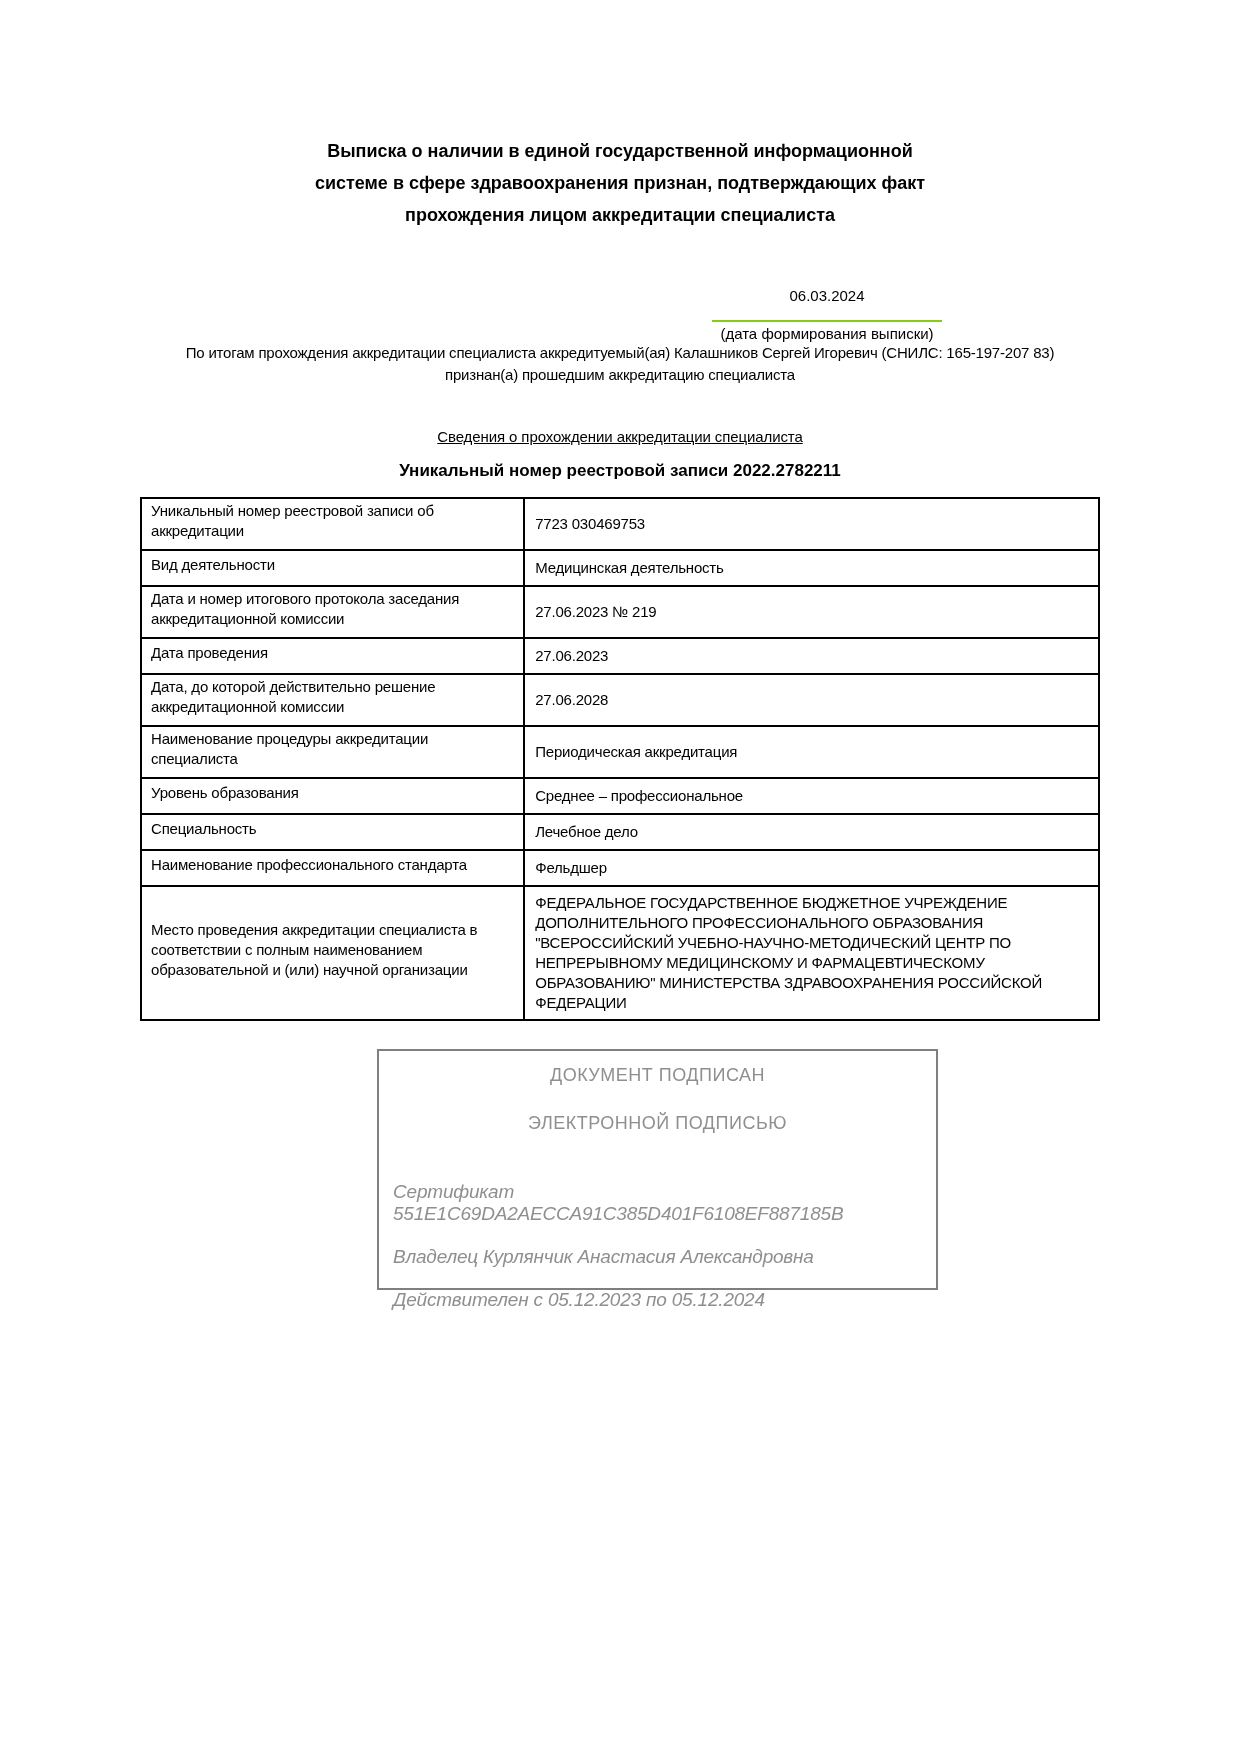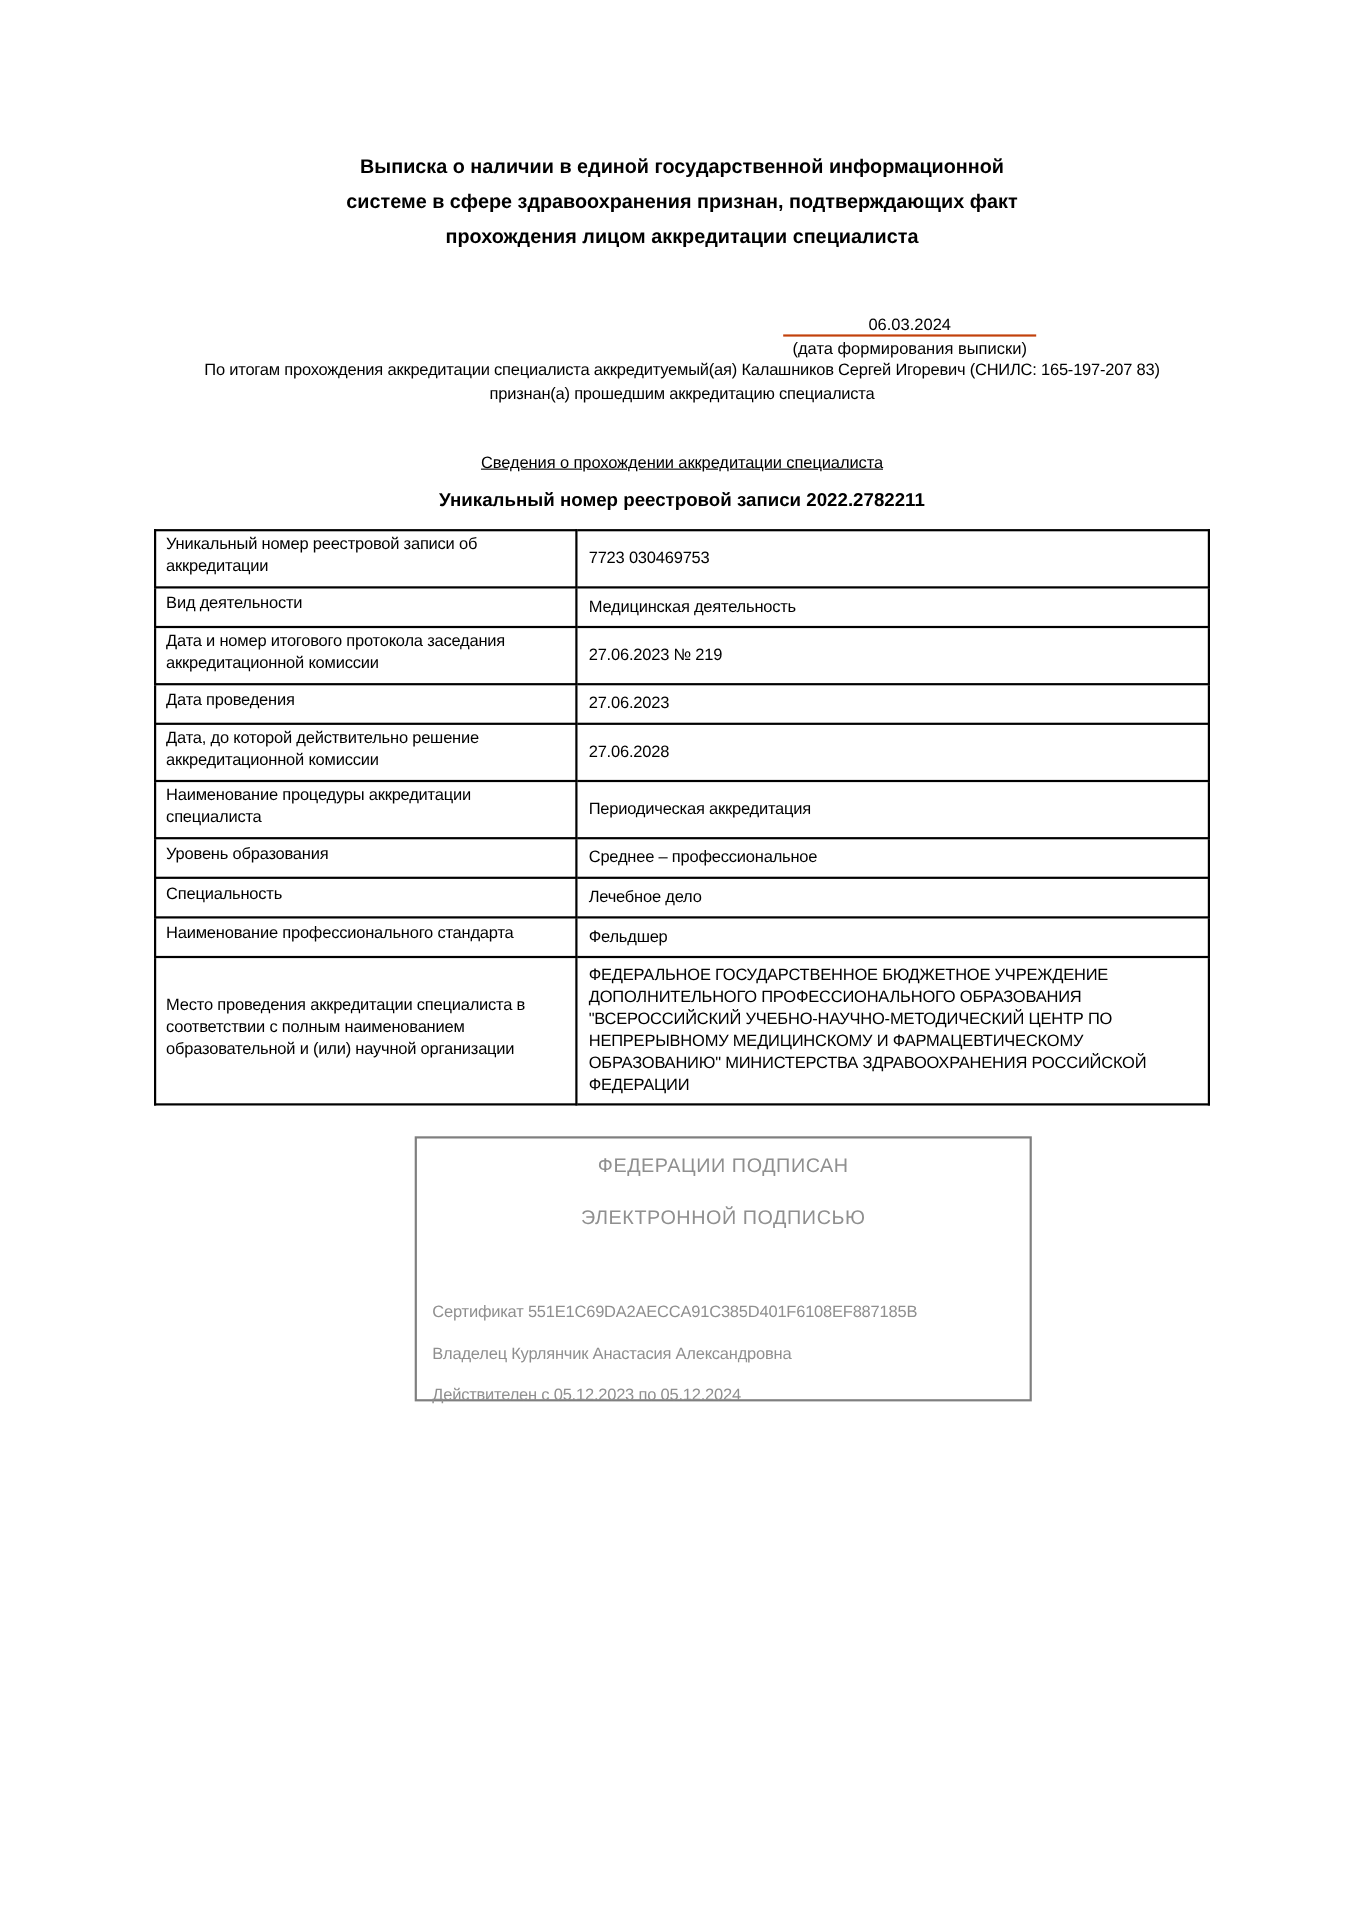--- a/index.html
+++ b/index.html
@@ -30,22 +30,22 @@
     line-height: 32px;
   }
   .date-block {
     width: 230px;
     margin: 56px 158px 0 auto;
     text-align: center;
     font-size: 15px;
   }
   .date-value {
     display: block;
-    padding-bottom: 0;
-    border-bottom: 2px solid #c2410c;
+    padding-bottom: 16px;
+    border-bottom: 2px solid #84cc16;
   }
   .date-caption {
     display: block;
     padding-top: 3px;
     font-size: 15px;
   }
   .intro {
     text-align: center;
     font-size: 15px;
     line-height: 22px;
@@ -96,23 +96,24 @@
     color: #8f8f8f;
     padding: 14px 14px 0 14px;
   }
   .stamp-line {
     text-align: center;
     font-size: 18px;
     letter-spacing: 0.5px;
   }
   .stamp-line.second { margin-top: 27px; }
   .stamp-details {
-    margin-top: 66px;
-    font-size: 15px;
+    margin-top: 47px;
+    font-size: 19px;
     letter-spacing: -0.2px;
+    font-style: italic;
   }
   .stamp-details div { margin-bottom: 21px; }
 </style>
 </head>
 <body>
 
 <div class="page">
   <div class="content">
 
     <div class="doc-title">
@@ -174,21 +175,21 @@
           <td class="cell-value">Фельдшер</td>
         </tr>
         <tr class="xtall">
           <td class="cell-label">Место проведения аккредитации специалиста в соответствии с полным наименованием образовательной и (или) научной организации</td>
           <td class="cell-value">ФЕДЕРАЛЬНОЕ ГОСУДАРСТВЕННОЕ БЮДЖЕТНОЕ УЧРЕЖДЕНИЕ ДОПОЛНИТЕЛЬНОГО ПРОФЕССИОНАЛЬНОГО ОБРАЗОВАНИЯ "ВСЕРОССИЙСКИЙ УЧЕБНО-НАУЧНО-МЕТОДИЧЕСКИЙ ЦЕНТР ПО НЕПРЕРЫВНОМУ МЕДИЦИНСКОМУ И ФАРМАЦЕВТИЧЕСКОМУ ОБРАЗОВАНИЮ" МИНИСТЕРСТВА ЗДРАВООХРАНЕНИЯ РОССИЙСКОЙ ФЕДЕРАЦИИ</td>
         </tr>
       </tbody>
     </table>
 
     <div class="stamp">
-      <div class="stamp-line">ФЕДЕРАЦИИ ПОДПИСАН</div>
+      <div class="stamp-line">ДОКУМЕНТ ПОДПИСАН</div>
       <div class="stamp-line second">ЭЛЕКТРОННОЙ ПОДПИСЬЮ</div>
       <div class="stamp-details">
         <div>Сертификат 551E1C69DA2AECCA91C385D401F6108EF887185B</div>
         <div>Владелец Курлянчик Анастасия Александровна</div>
         <div>Действителен с 05.12.2023 по 05.12.2024</div>
       </div>
     </div>
 
   </div>
 </div>

